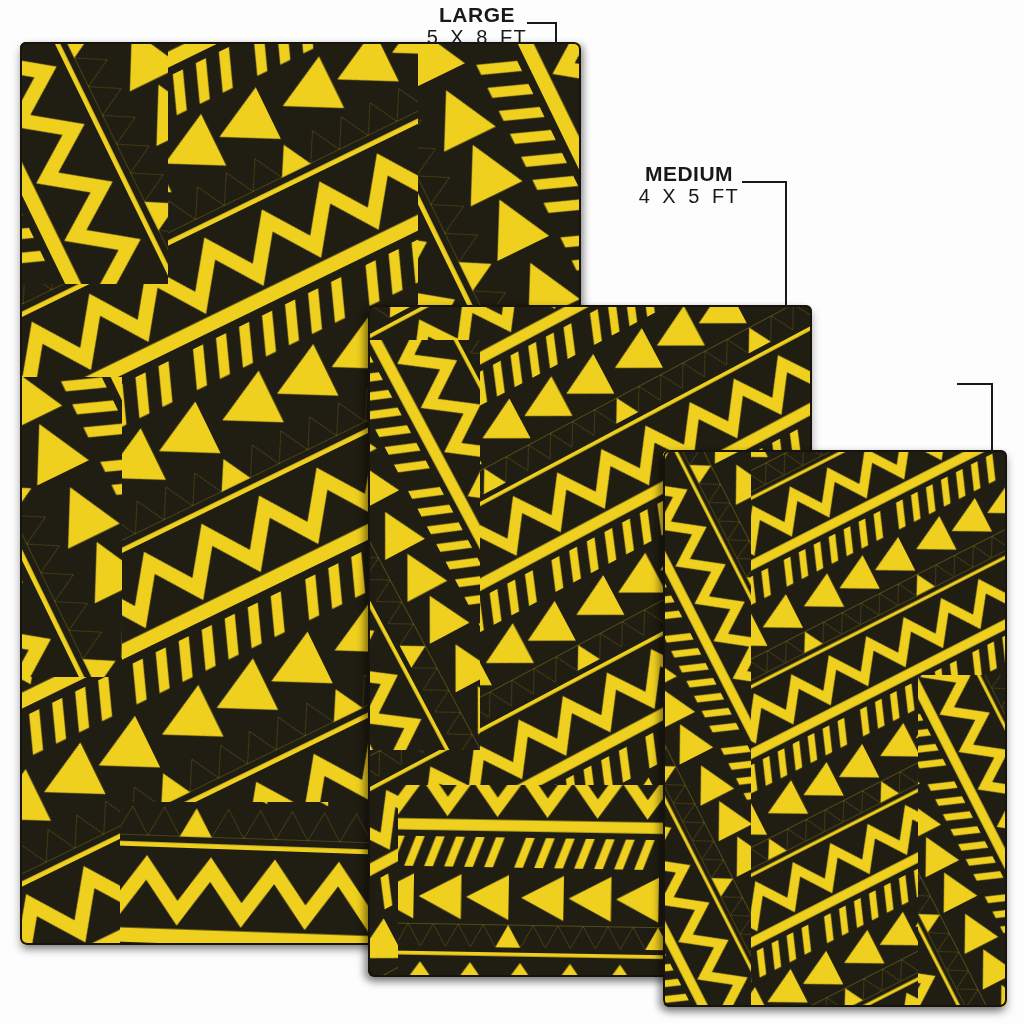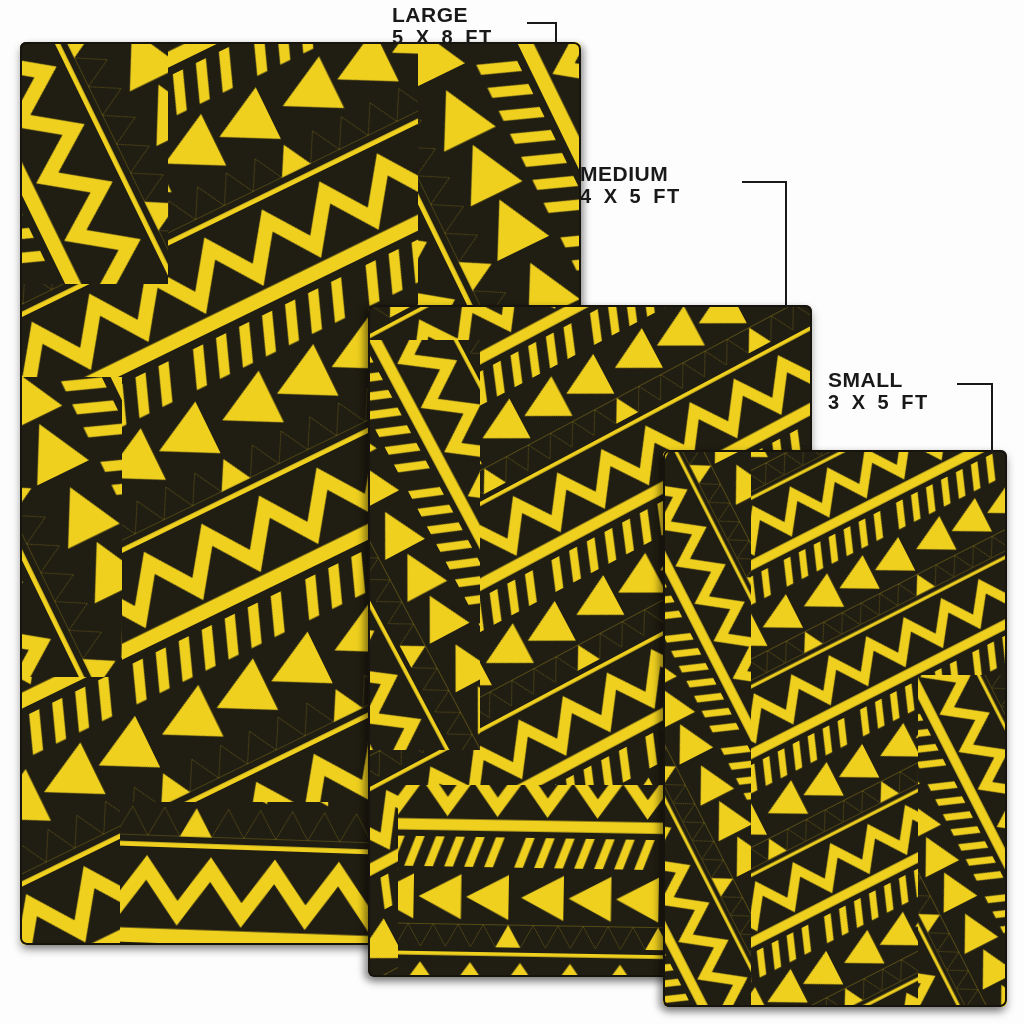--- a/index.html
+++ b/index.html
@@ -42,39 +42,39 @@
   }
   
   .y{fill:var(--yellow);}
   .k{fill:var(--black);}
   .zs{stroke:var(--yellow);stroke-width:9;fill:none;}
   .rug-edge{fill:none;stroke:var(--border);stroke-width:2;}
 
   .size-label{
     position:absolute;
     width:170px;
-    text-align:left;
+    text-align:center;
     color:var(--text);
     z-index:5;
   }
   .size-label .name{
     font-size:21px;
     font-weight:700;
     letter-spacing:.5px;
     line-height:23px;
   }
   .size-label .dims{
     font-size:20px;
-    font-weight:700;
+    font-weight:400;
     letter-spacing:1.5px;
     word-spacing:4px;
     line-height:22px;
   }
   .label-large{left:392px;top:3px;}
-  .label-medium{left:580px;top:162px;}
+  .label-medium{left:604px;top:162px;}
   .label-small{left:828px;top:368px;}
 
   .leader{position:absolute;background:var(--line);z-index:4;}
   .leader-large-h{left:527px;top:22px;width:30px;height:2px;}
   .leader-large-v{left:555px;top:22px;width:2px;height:23px;}
   .leader-medium-h{left:742px;top:181px;width:45px;height:2px;}
   .leader-medium-v{left:785px;top:181px;width:2px;height:127px;}
   .leader-small-h{left:957px;top:383px;width:36px;height:2px;}
   .leader-small-v{left:991px;top:383px;width:2px;height:70px;}
 
@@ -170,20 +170,16 @@
   <div class="leader leader-large-h"></div>
   <div class="leader leader-large-v"></div>
 
   <div class="size-label label-medium">
     <div class="name">MEDIUM</div>
     <div class="dims">4 X 5 FT</div>
   </div>
   <div class="leader leader-medium-h"></div>
   <div class="leader leader-medium-v"></div>
 
-  <div class="size-label label-small">
-    <div class="name">SMALL</div>
-    <div class="dims">3 X 5 FT</div>
-  </div>
   <div class="leader leader-small-h"></div>
   <div class="leader leader-small-v"></div>
 
 </div>
 
 </body></html>

